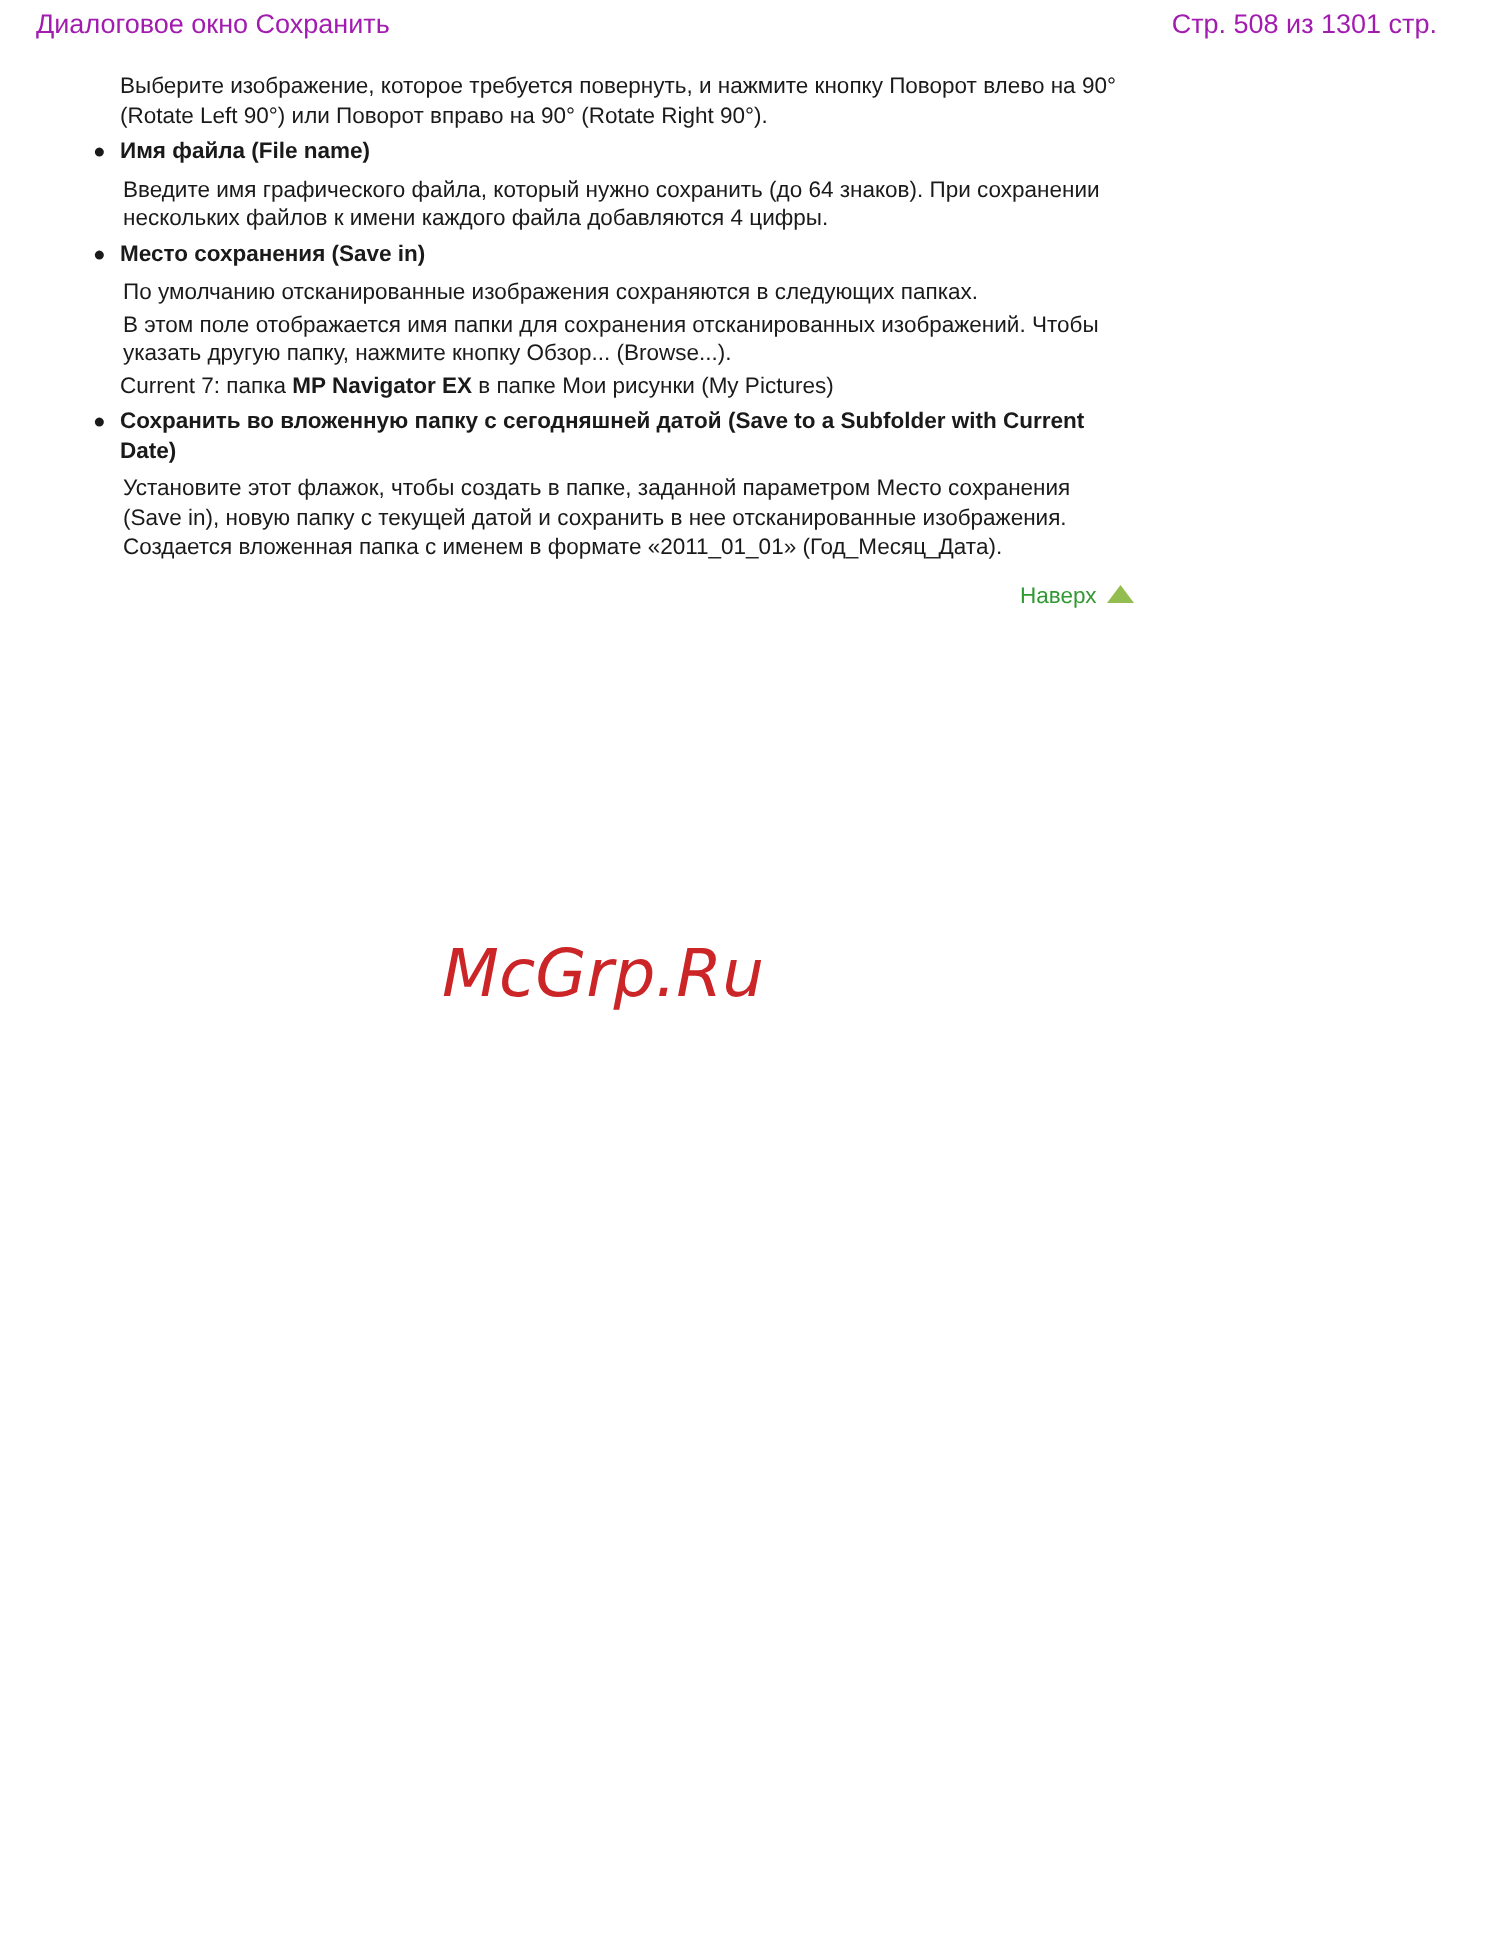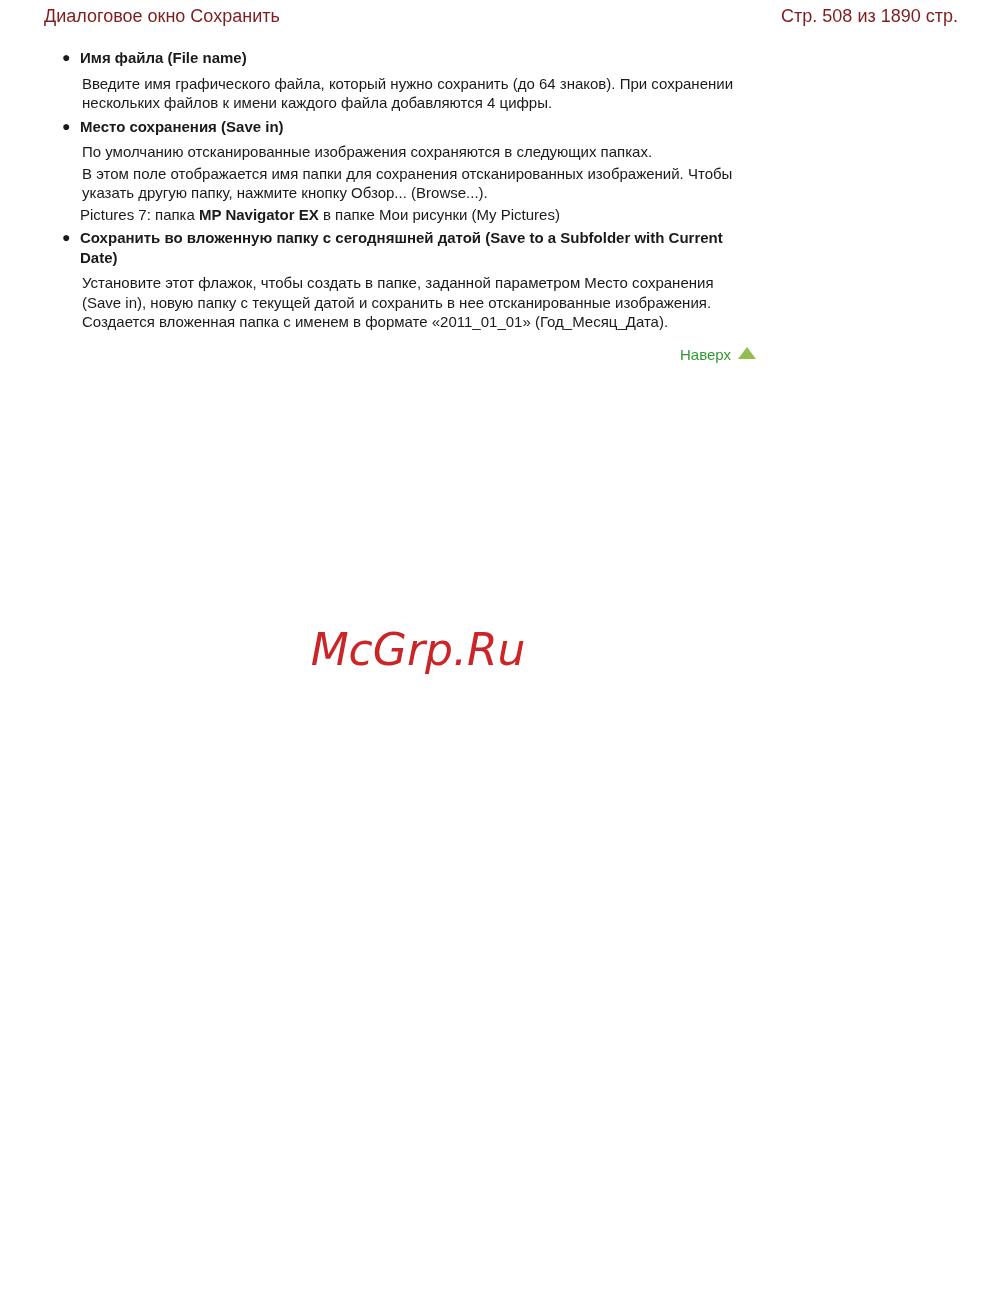--- a/index.html
+++ b/index.html
@@ -12,24 +12,24 @@
     height: 1294px;
     position: relative;
     overflow: hidden;
     font-family: "Liberation Sans", sans-serif;
     color: #1a1a1a;
   }
   .page-header {
     display: flex;
     justify-content: space-between;
     align-items: flex-start;
-    padding: 5px 42px 0 44px;
+    padding: 5px 42px 0 24px;
     font-size: 18px;
     line-height: 22px;
-    color: #7f1d1d;
+    color: #a21caf;
   }
   .content {
     margin: 21px 0 0 80px;
     width: 676px;
     font-size: 15px;
     line-height: 19.5px;
   }
   .intro {
     margin: 0;
   }
@@ -84,51 +84,51 @@
     position: absolute;
     top: 624px;
     left: 0;
     width: 804px;
     text-align: center;
     font-family: "DejaVu Sans", sans-serif;
     font-style: italic;
     font-size: 44px;
     color: #cc2527;
     pointer-events: none;
-    padding-left: 16px;
   }
 </style>
 </head>
 <body>
 
 <div class="page-header">
   <div>Диалоговое окно Сохранить</div>
-  <div>Стр. 508 из 1890 стр.</div>
+  <div>Стр. 508 из 1301 стр.</div>
 </div>
 
 <div class="content">
 
+  <p class="intro">Выберите изображение, которое требуется повернуть, и нажмите кнопку Поворот влево на 90° (Rotate Left 90°) или Поворот вправо на 90° (Rotate Right 90°).</p>
 
   <div class="section">
     <div class="section-heading">
       <span class="bullet">●</span>
       <span>Имя файла (File name)</span>
     </div>
     <p class="para">Введите имя графического файла, который нужно сохранить (до 64 знаков). При сохранении нескольких файлов к имени каждого файла добавляются 4 цифры.</p>
   </div>
 
   <div class="section">
     <div class="section-heading">
       <span class="bullet">●</span>
       <span>Место сохранения (Save in)</span>
     </div>
     <p class="para">По умолчанию отсканированные изображения сохраняются в следующих папках.</p>
     <p class="para">В этом поле отображается имя папки для сохранения отсканированных изображений. Чтобы указать другую папку, нажмите кнопку Обзор... (Browse...).</p>
     <div class="win-line">
-      <span>Pictures 7: папка </span><span class="bold-inline">MP Navigator EX</span><span> в папке Мои рисунки (My Pictures)</span>
+      <span>Current 7: папка </span><span class="bold-inline">MP Navigator EX</span><span> в папке Мои рисунки (My Pictures)</span>
     </div>
   </div>
 
   <div class="section">
     <div class="section-heading">
       <span class="bullet">●</span>
       <span>Сохранить во вложенную папку с сегодняшней датой (Save to a Subfolder with Current Date)</span>
     </div>
     <p class="para">Установите этот флажок, чтобы создать в папке, заданной параметром Место сохранения (Save in), новую папку с текущей датой и сохранить в нее отсканированные изображения. Создается вложенная папка с именем в формате «2011_01_01» (Год_Месяц_Дата).</p>
   </div>

